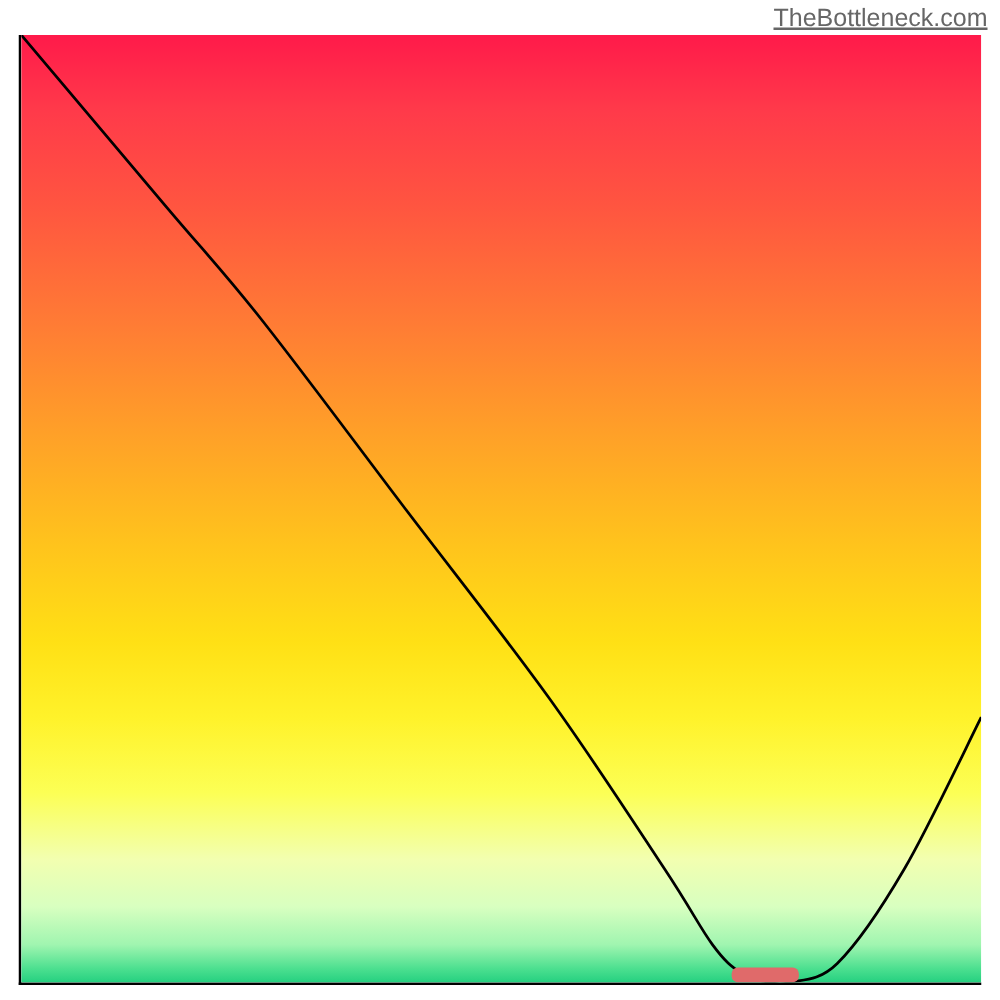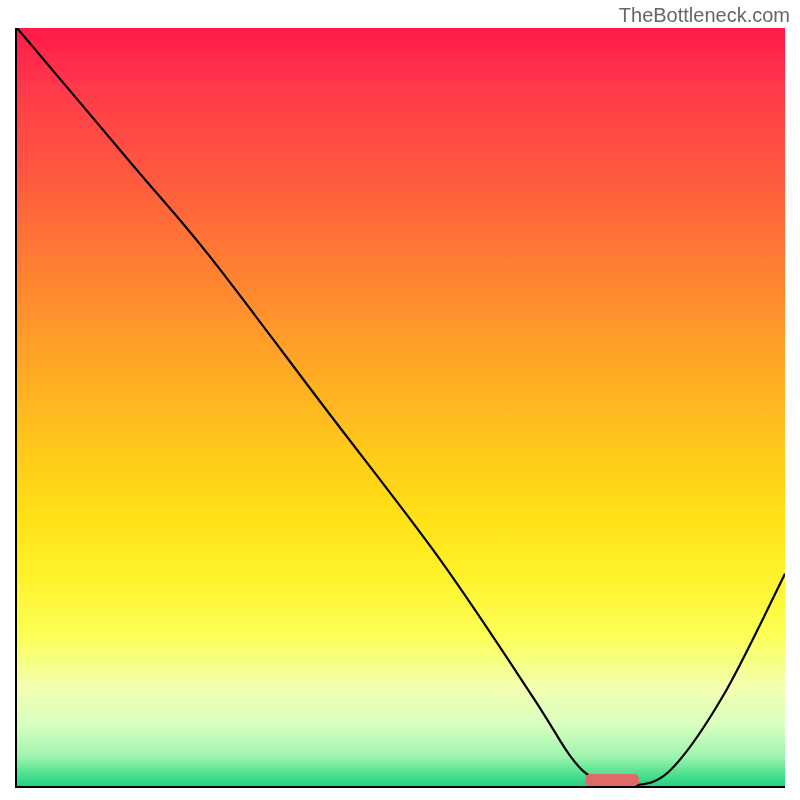--- a/index.html
+++ b/index.html
@@ -11,20 +11,21 @@
     font-family: Arial, sans-serif;
   }
   .watermark {
     position: absolute;
     top: 4px;
     right: 10px;
     color: #666;
     font-size: 20px;
     font-weight: 500;
     z-index: 10;
+    text-decoration: underline;
   }
   .plot-area {
     position: absolute;
     left: 15px;
     top: 28px;
     width: 770px;
     height: 760px;
     border-left: 2px solid #000;
     border-bottom: 2px solid #000;
     overflow: hidden;

